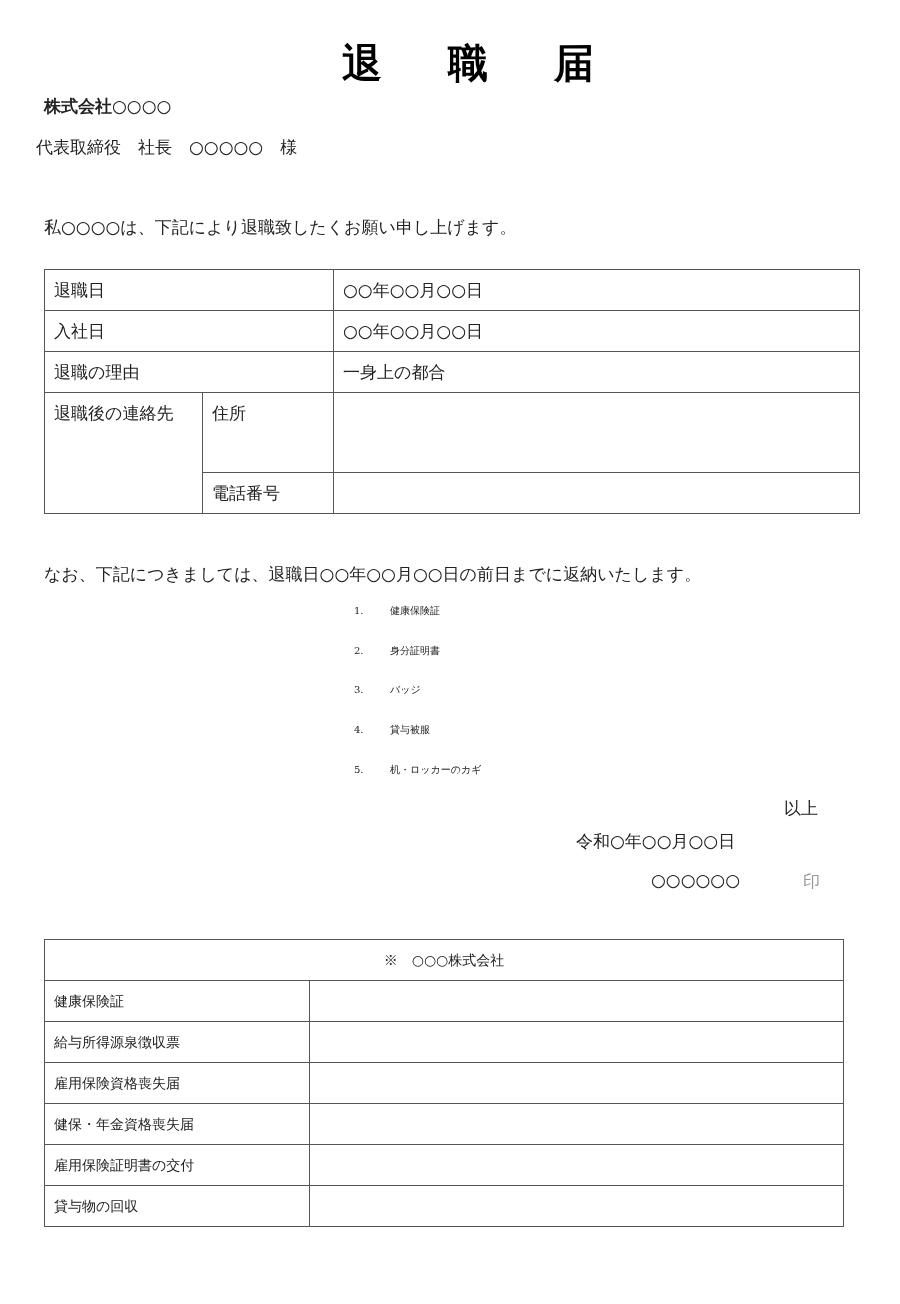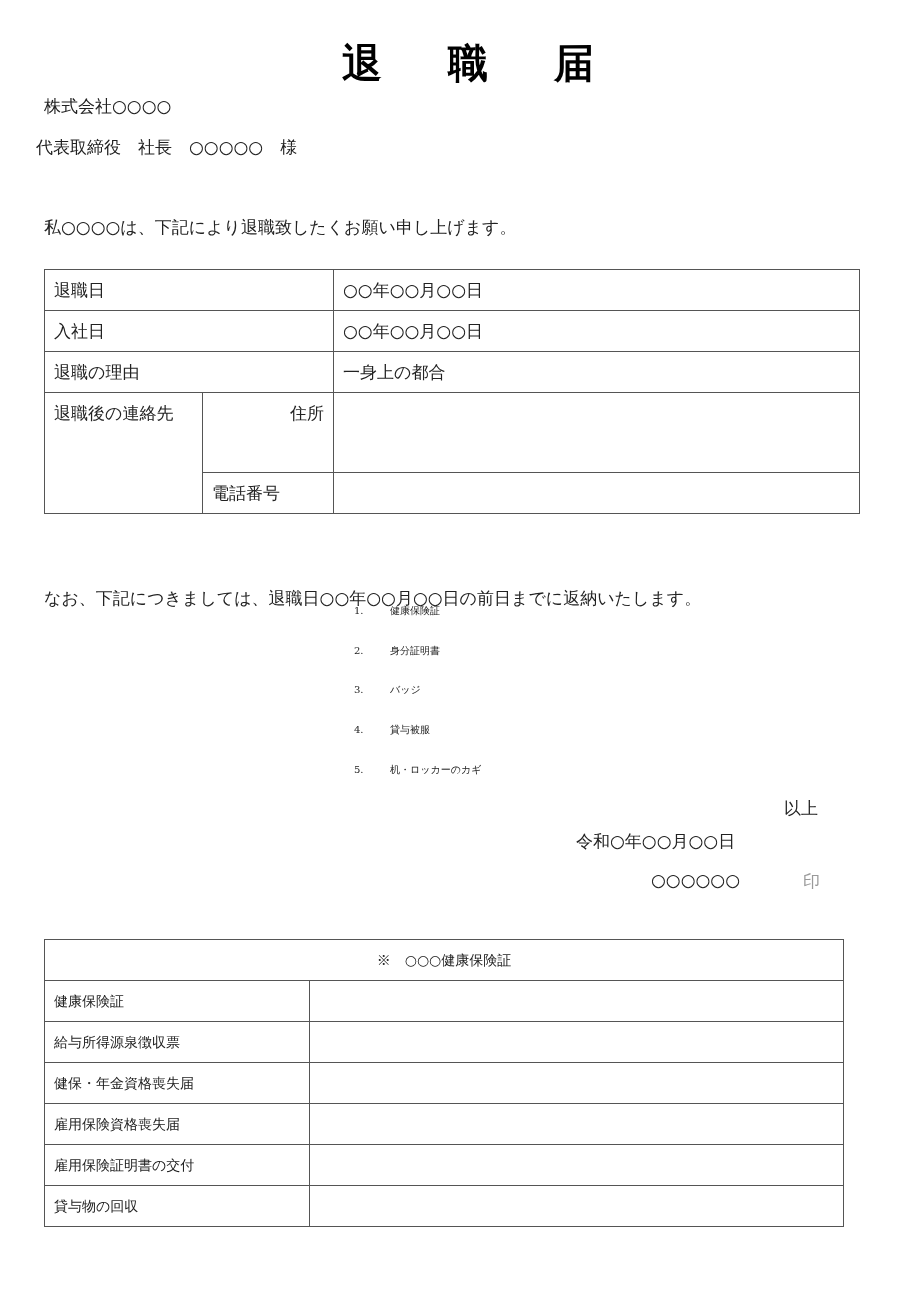--- a/index.html
+++ b/index.html
@@ -5,34 +5,34 @@
   html, body { margin:0; padding:0; background:#ffffff; }
   body { width:900px; height:1304px; position:relative; overflow:hidden;
          font-family:"DejaVu Serif","Liberation Serif",serif; color:#222; }
   .abs { position:absolute; white-space:nowrap; }
   .title { left:0; width:866px; top:36px; text-align:center; font-size:40px; font-weight:bold; letter-spacing:26px; color:#000;padding-left:48px; }
   .t17 { font-size:17px; }
   table { border-collapse:collapse; position:absolute; }
   td { border:1.5px solid #555; padding:0 9px; vertical-align:top; font-size:17px; color:#222; }
   #tbl1 { left:44px; top:269px; width:816px; }
   #tbl1 td { height:40px; line-height:40px; }
-  #tbl1 td.tall { height:79px;text-align:right; }
+  #tbl1 td.tall { height:79px; }
   #tbl2 { left:44px; top:939px; width:800px; }
   #tbl2 td { height:40px; line-height:40px; font-size:14px; vertical-align:middle; }
   #tbl2 td.head { text-align:center; }
   .list-item { left:354px; font-size:10px; }
   .list-item .num { display:inline-block; width:36px; }
   .seal { color:#999; }
 </style>
 </head>
 <body>
 
 <div class="abs title">退 職 届</div>
 
-<div class="abs t17" style="left:44px;top:95px;">株式会社○○○○</div>
+<div class="abs t17" style="left:44px;top:95px;font-weight:bold;">株式会社○○○○</div>
 <div class="abs t17" style="left:36px;top:136px;">代表取締役　社長　○○○○○　様</div>
 
 <div class="abs t17" style="left:44px;top:216px;">私○○○○は、下記により退職致したくお願い申し上げます。</div>
 
 <table id="tbl1">
   <colgroup>
       <col style="width:158px">
       <col style="width:131px">
       <col>
     </colgroup>
@@ -54,56 +54,56 @@
     <td class="tall">住所</td>
     <td class="tall"></td>
   </tr>
   <tr>
     <td>電話番号</td>
     <td></td>
   </tr>
 </tbody>
   </table>
 
-<div class="abs t17" style="left:44px;top:587px;text-align:right;">なお、下記につきましては、退職日○○年○○月○○日の前日までに返納いたします。</div>
+<div class="abs t17" style="left:44px;top:563px;text-align:right;">なお、下記につきましては、退職日○○年○○月○○日の前日までに返納いたします。</div>
 
 <div class="abs list-item" style="top:604px;"><span class="num">1.</span><span>健康保険証</span></div>
 <div class="abs list-item" style="top:644px;"><span class="num">2.</span><span>身分証明書</span></div>
 <div class="abs list-item" style="top:683px;"><span class="num">3.</span><span>バッジ</span></div>
 <div class="abs list-item" style="top:723px;"><span class="num">4.</span><span>貸与被服</span></div>
 <div class="abs list-item" style="top:763px;"><span class="num">5.</span><span>机・ロッカーのカギ</span></div>
 
 <div class="abs t17" style="left:784px;top:797px;">以上</div>
 <div class="abs t17" style="left:576px;top:830px;">令和○年○○月○○日</div>
 <div class="abs t17" style="left:651px;top:870px;">○○○○○○</div>
 <div class="abs t17 seal" style="left:803px;top:870px;">印</div>
 
 <table id="tbl2">
   <colgroup>
       <col style="width:265px">
       <col>
     </colgroup>
   <tbody>
       <tr>
-    <td colspan="2" class="head">※　○○○健康保険証</td>
+    <td colspan="2" class="head">※　○○○株式会社</td>
   </tr>
   <tr>
         <td>健康保険証</td>
         <td></td>
       </tr>
   <tr>
         <td>給与所得源泉徴収票</td>
         <td></td>
       </tr>
   <tr>
-        <td>健保・年金資格喪失届</td>
+        <td>雇用保険資格喪失届</td>
         <td></td>
       </tr>
   <tr>
-        <td>雇用保険資格喪失届</td>
+        <td>健保・年金資格喪失届</td>
         <td></td>
       </tr>
   <tr>
         <td>雇用保険証明書の交付</td>
         <td></td>
       </tr>
   <tr>
         <td>貸与物の回収</td>
         <td></td>
       </tr>

